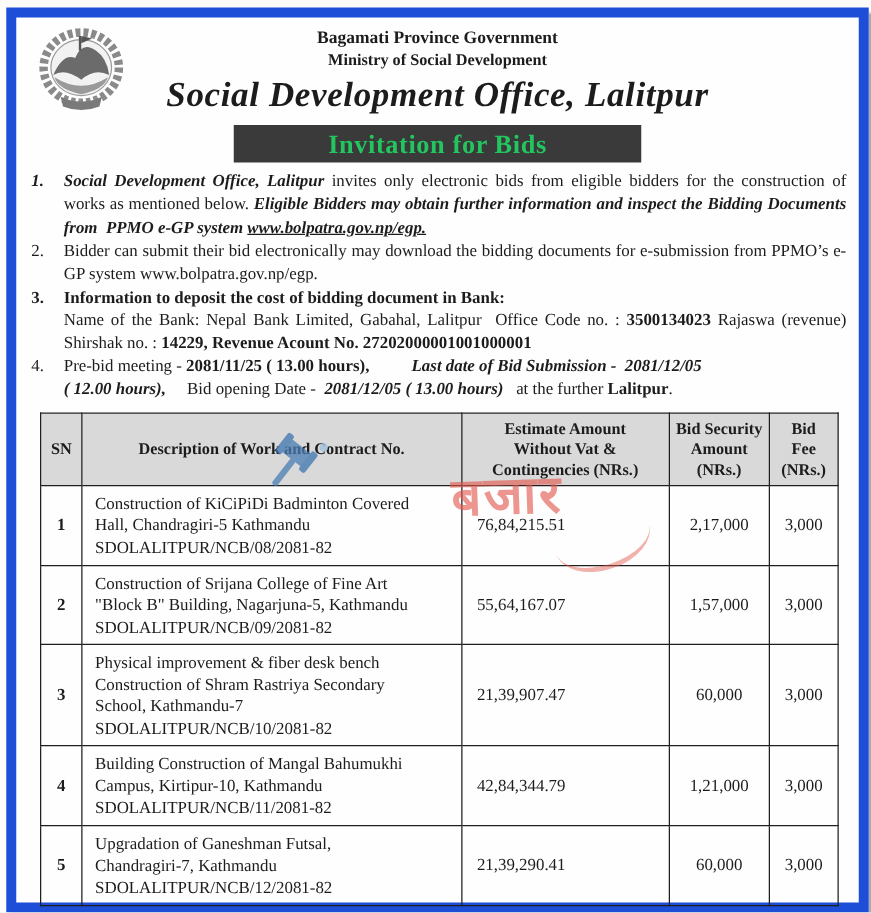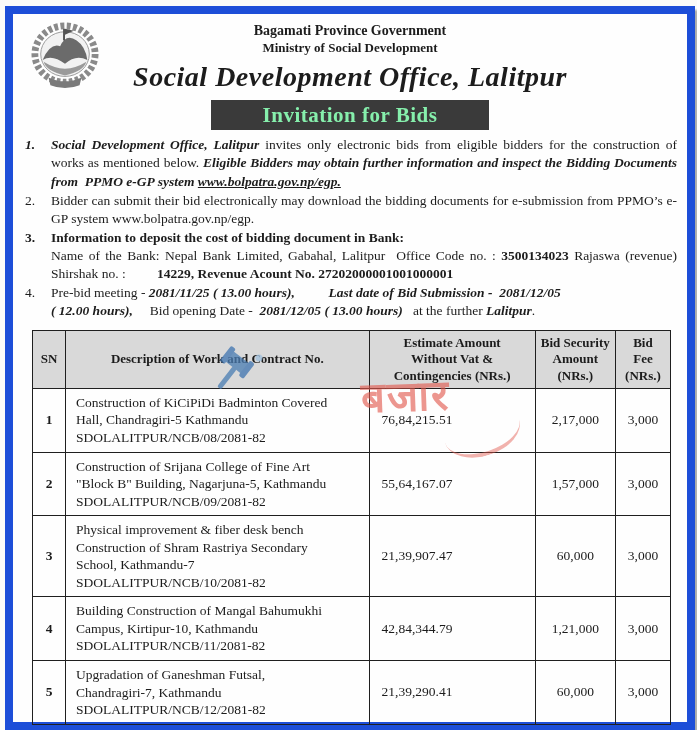--- a/index.html
+++ b/index.html
@@ -13,21 +13,21 @@
     border:8px solid #1d4ed8;background:#fefefe;
     box-shadow:3px 4px 2px #aaa;
   }
   
   .doc-header{position:relative;text-align:center;padding-top:8px;}
   .emblem{position:absolute;left:18px;top:6px;width:68px;height:74px;}
   .gov-line1{font-size:14px;font-weight:bold;line-height:1.25;}
   .gov-line2{font-size:13px;font-weight:bold;line-height:1.25;}
   .office-title{font-size:28px;font-weight:bold;font-style:italic;line-height:1.2;margin-top:4px;letter-spacing:.5px;}
   .banner{
-    width:278px;margin:7px auto 0 auto;background:#3a3a3a;color:#86efac;
+    width:326px;margin:7px auto 0 auto;background:#3a3a3a;color:#22c55e;
     font-size:21px;font-weight:bold;text-align:center;line-height:30px;height:30px;
     letter-spacing:.5px;
   }
   .pub-date{text-align:center;font-size:14.5px;margin-top:9px;}
   .pub-date sup{font-size:9px;}
   
   .notice{margin:6px 8px 0 12px;}
   .notice-item{display:flex;margin-bottom:1px;}
   .notice-num{flex:0 0 26px;font-size:13.5px;padding-top:1px;}
   .notice-body{
@@ -100,26 +100,26 @@
           <span class="notice-num" style="font-weight: bold; font-style: italic;">1.</span>
           <div class="notice-body"><span style="font-weight: bold; font-style: italic;">Social Development Office, Lalitpur</span><span> invites only electronic bids from eligible bidders for the construction of works as mentioned below. </span><span style="font-weight: bold; font-style: italic;">Eligible Bidders may obtain further information and inspect the Bidding Documents from  PPMO e-GP system </span><span style="font-weight: bold; font-style: italic; text-decoration: underline;">www.bolpatra.gov.np/egp.</span></div>
         </div>
         <div class="notice-item">
           <span class="notice-num">2.</span>
           <div class="notice-body"><span>Bidder can submit their bid electronically may download the bidding documents for e-submission from PPMO’s e-GP system www.bolpatra.gov.np/egp.</span></div>
         </div>
         <div class="notice-item">
           <span class="notice-num" style="font-weight: bold;">3.</span>
           <div class="notice-body"><span style="font-weight: bold;">Information to deposit the cost of bidding document in Bank:</span><span>
-Name of the Bank: Nepal Bank Limited, Gabahal, Lalitpur  Office Code no. : </span><span style="font-weight: bold;">3500134023</span><span> Rajaswa (revenue) Shirshak no. : </span><span style="font-weight: bold; margin-left: 28px;">14229, Revenue Acount No. 27202000001001000001</span></div>
+Name of the Bank: Nepal Bank Limited, Gabahal, Lalitpur  Office Code no. : </span><span style="font-weight: bold;">3500134023</span><span> Rajaswa (revenue) Shirshak no. : </span><span style="font-weight: bold;">14229, Revenue Acount No. 27202000001001000001</span></div>
         </div>
         <div class="notice-item">
           <span class="notice-num">4.</span>
-          <div class="notice-body"><span>Pre-bid meeting - </span><span style="font-weight: bold; font-style: italic;">2081/11/25 ( 13.00 hours),</span><span>          </span><span style="font-weight: bold; font-style: italic;">Last date of Bid Submission -  2081/12/05
-( 12.00 hours),</span><span>     Bid opening Date -  </span><span style="font-weight: bold; font-style: italic;">2081/12/05 ( 13.00 hours)</span><span>   at the further </span><span style="font-weight: bold; font-style: italic;">Lalitpur</span><span>.</span></div>
+          <div class="notice-body"><span>Pre-bid meeting - </span><span style="font-weight: bold; ">2081/11/25 ( 13.00 hours),</span><span>          </span><span style="font-weight: bold; font-style: italic;">Last date of Bid Submission -  2081/12/05
+( 12.00 hours),</span><span>     Bid opening Date -  </span><span style="font-weight: bold; font-style: italic;">2081/12/05 ( 13.00 hours)</span><span>   at the further </span><span style="font-weight: bold; ">Lalitpur</span><span>.</span></div>
         </div>
       </div>
 
     <table class="bids-table">
       <colgroup>
         <col class="col-sn">
           <col class="col-desc">
           <col class="col-est">
           <col class="col-sec">
           <col class="col-fee">

